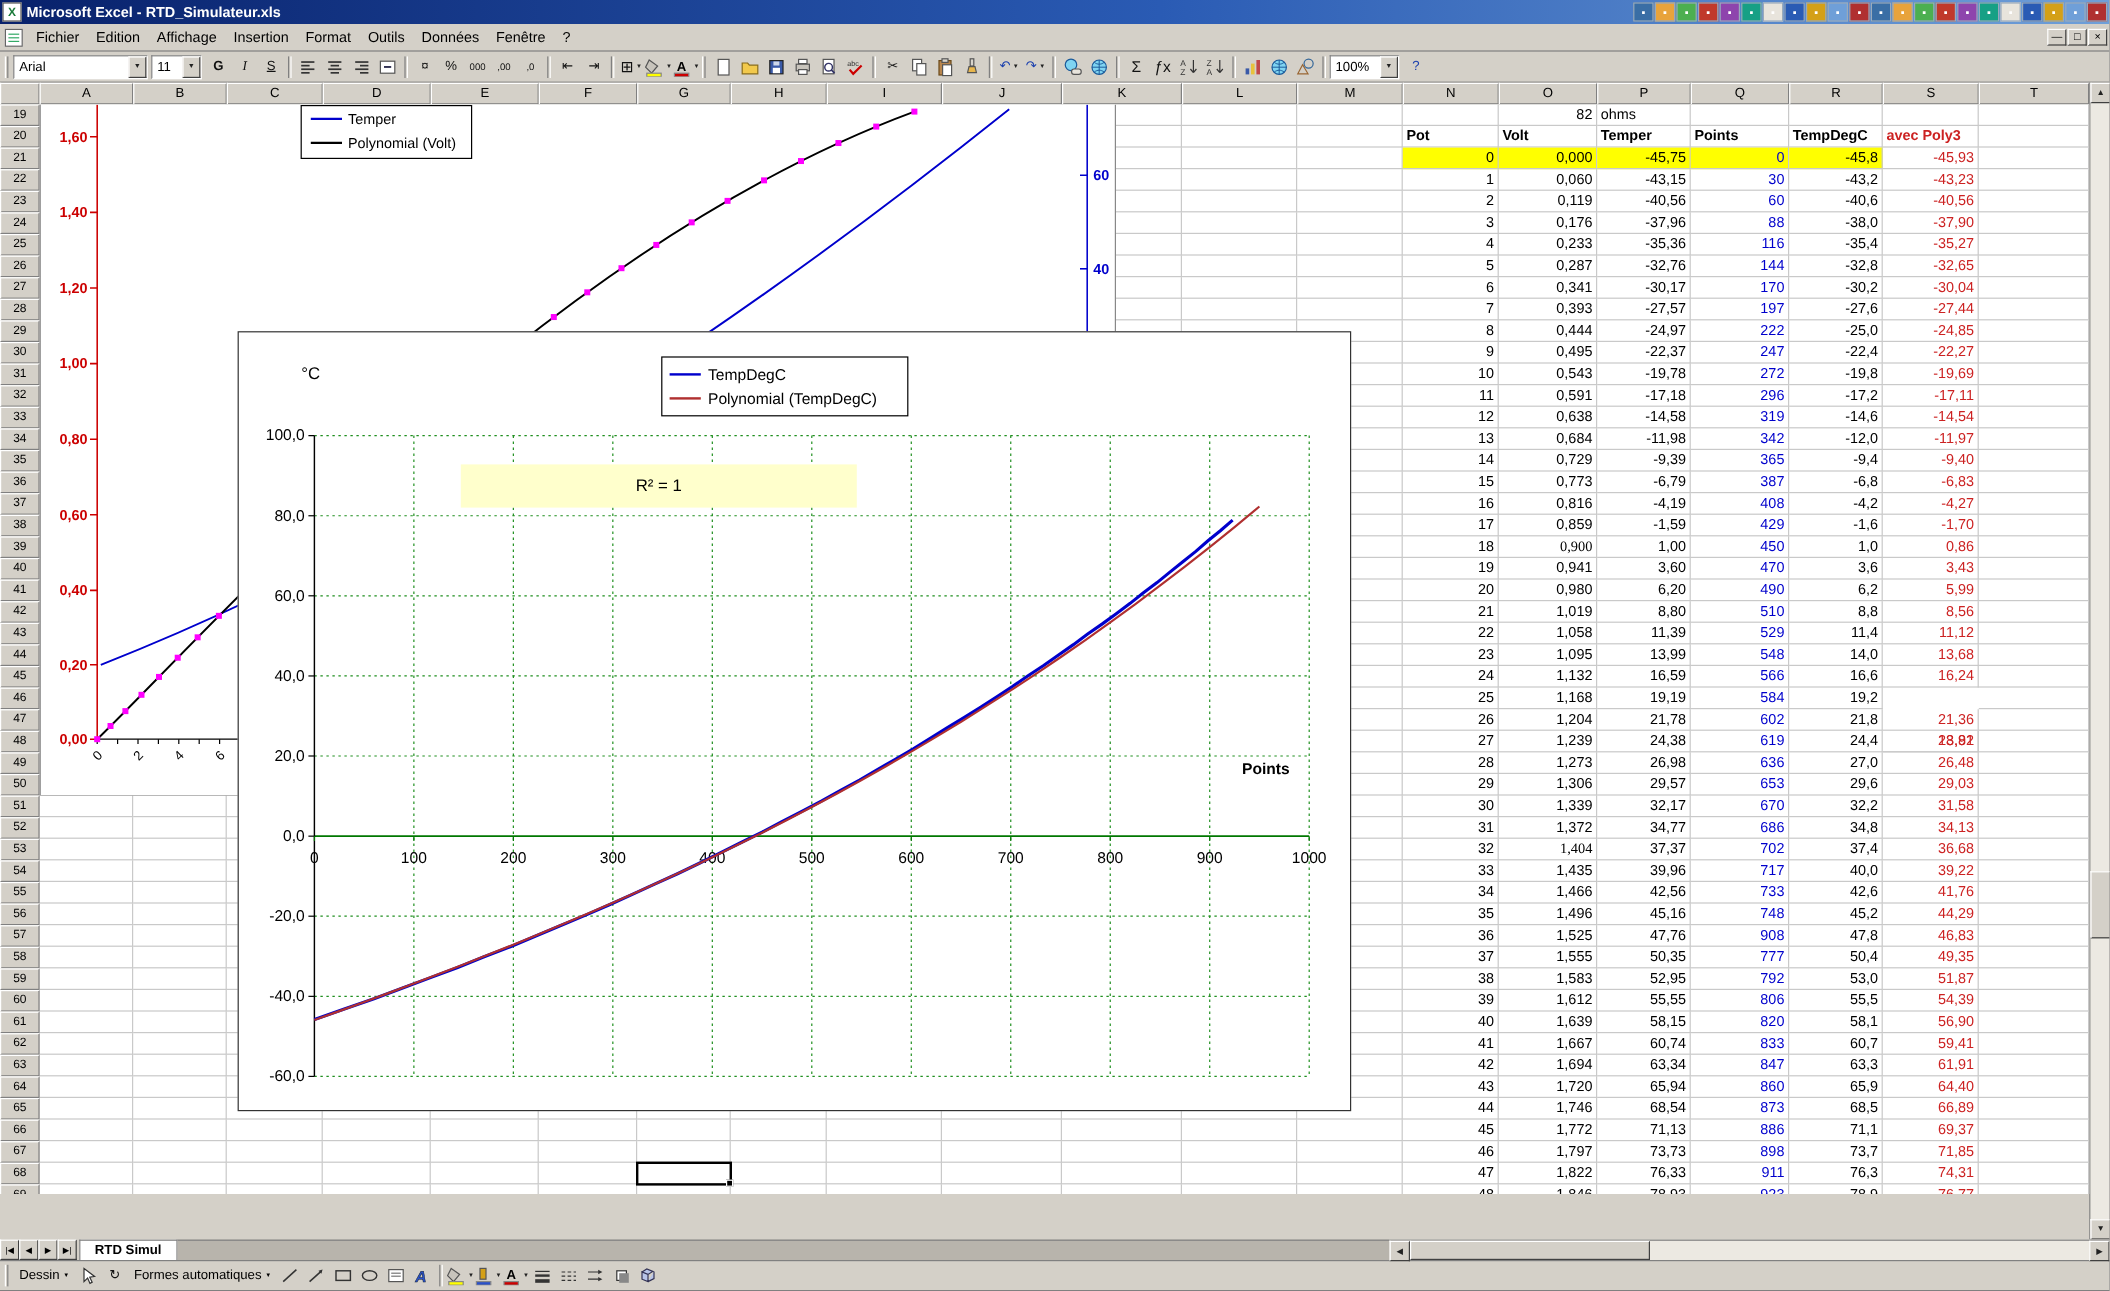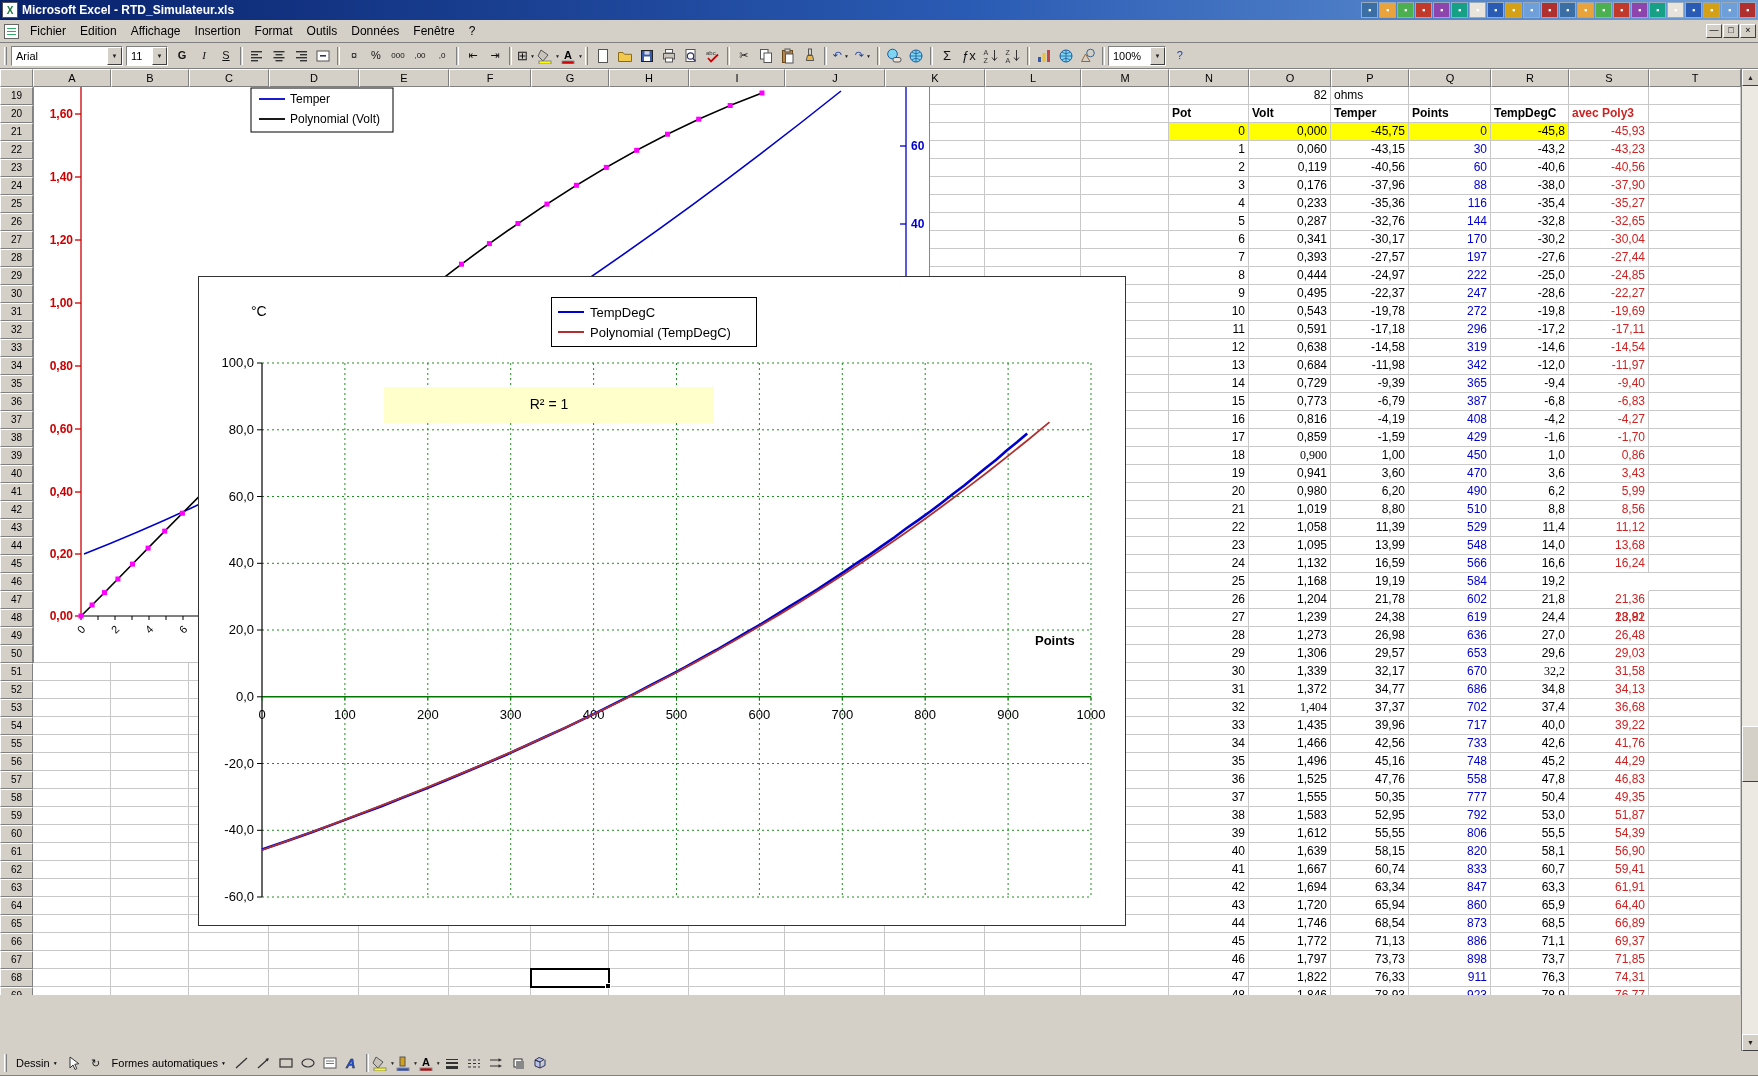--- a/index.html
+++ b/index.html
@@ -713,21 +713,21 @@
               <div class="cell" style="width: 80px;"></div>
               <div class="cell" style="width: 96px;"></div>
               <div class="cell" style="width: 100px;"></div>
               <div class="cell" style="width: 100px;"></div>
               <div class="cell" style="width: 96px;"></div>
               <div class="cell" style="width: 88px;"></div>
               <div class="cell num" style="width: 80px;">9</div>
               <div class="cell num" style="width: 82px;">0,495</div>
               <div class="cell num" style="width: 78px;">-22,37</div>
               <div class="cell num blue" style="width: 82px;">247</div>
-              <div class="cell num" style="width: 78px;">-28,6</div>
+              <div class="cell num" style="width: 78px;">-22,4</div>
               <div class="cell num red" style="width: 80px;">-22,27</div>
               <div class="cell" style="width: 92px;"></div>
             </div>
             <div class="row">
               <div class="rh">31</div>
               <div class="cell" style="width: 78px;"></div>
               <div class="cell" style="width: 78px;"></div>
               <div class="cell" style="width: 80px;"></div>
               <div class="cell" style="width: 90px;"></div>
               <div class="cell" style="width: 90px;"></div>
@@ -1196,21 +1196,21 @@
               <div class="cell" style="width: 80px;"></div>
               <div class="cell" style="width: 96px;"></div>
               <div class="cell" style="width: 100px;"></div>
               <div class="cell" style="width: 100px;"></div>
               <div class="cell" style="width: 96px;"></div>
               <div class="cell" style="width: 88px;"></div>
               <div class="cell num" style="width: 80px;">30</div>
               <div class="cell num" style="width: 82px;">1,339</div>
               <div class="cell num" style="width: 78px;">32,17</div>
               <div class="cell num blue" style="width: 82px;">670</div>
-              <div class="cell num" style="width: 78px; font-family: Liberation Serif, serif;">32,2</div>
+              <div class="cell num" style="width: 78px;">32,2</div>
               <div class="cell num red" style="width: 80px;">31,58</div>
               <div class="cell" style="width: 92px;"></div>
             </div>
             <div class="row">
               <div class="rh">52</div>
               <div class="cell" style="width: 78px;"></div>
               <div class="cell" style="width: 78px;"></div>
               <div class="cell" style="width: 80px;"></div>
               <div class="cell" style="width: 90px;"></div>
               <div class="cell" style="width: 90px;"></div>
@@ -1333,21 +1333,21 @@
               <div class="cell" style="width: 78px;"></div>
               <div class="cell" style="width: 80px;"></div>
               <div class="cell" style="width: 96px;"></div>
               <div class="cell" style="width: 100px;"></div>
               <div class="cell" style="width: 100px;"></div>
               <div class="cell" style="width: 96px;"></div>
               <div class="cell" style="width: 88px;"></div>
               <div class="cell num" style="width: 80px;">36</div>
               <div class="cell num" style="width: 82px;">1,525</div>
               <div class="cell num" style="width: 78px;">47,76</div>
-              <div class="cell num blue" style="width: 82px;">558</div>
+              <div class="cell num blue" style="width: 82px;">908</div>
               <div class="cell num" style="width: 78px;">47,8</div>
               <div class="cell num red" style="width: 80px;">46,83</div>
               <div class="cell" style="width: 92px;"></div>
             </div>
             <div class="row">
               <div class="rh">58</div>
               <div class="cell" style="width: 78px;"></div>
               <div class="cell" style="width: 78px;"></div>
               <div class="cell" style="width: 80px;"></div>
               <div class="cell" style="width: 90px;"></div>
@@ -1830,20 +1830,35 @@
     </div>
     <div class="vscroll">
       <div class="sbtn">▲</div>
       <div class="vtrack">
           <div class="vthumb"></div>
         </div>
       <div class="sbtn">▼</div>
     </div>
   </div>
 
+  <div class="tabbar">
+    <div class="tnav">|◀</div>
+    <div class="tnav">◀</div>
+    <div class="tnav">▶</div>
+    <div class="tnav">▶|</div>
+    <div class="sheettab">RTD Simul</div>
+    <div class="tabfill"></div>
+    <div class="hscroll">
+      <div class="sbtn">◀</div>
+      <div class="htrack">
+          <div class="hthumb"></div>
+        </div>
+      <div class="sbtn">▶</div>
+    </div>
+  </div>
 
   <div class="drawbar" id="drawbar">
       <div class="grip"></div>
       <div class="dtext">
         <span>Dessin</span>
         <span class="dd">▼</span>
       </div>
       <div class="tb-btn">
         <span>
           <svg width="16" height="16" viewBox="0 0 16 16">

